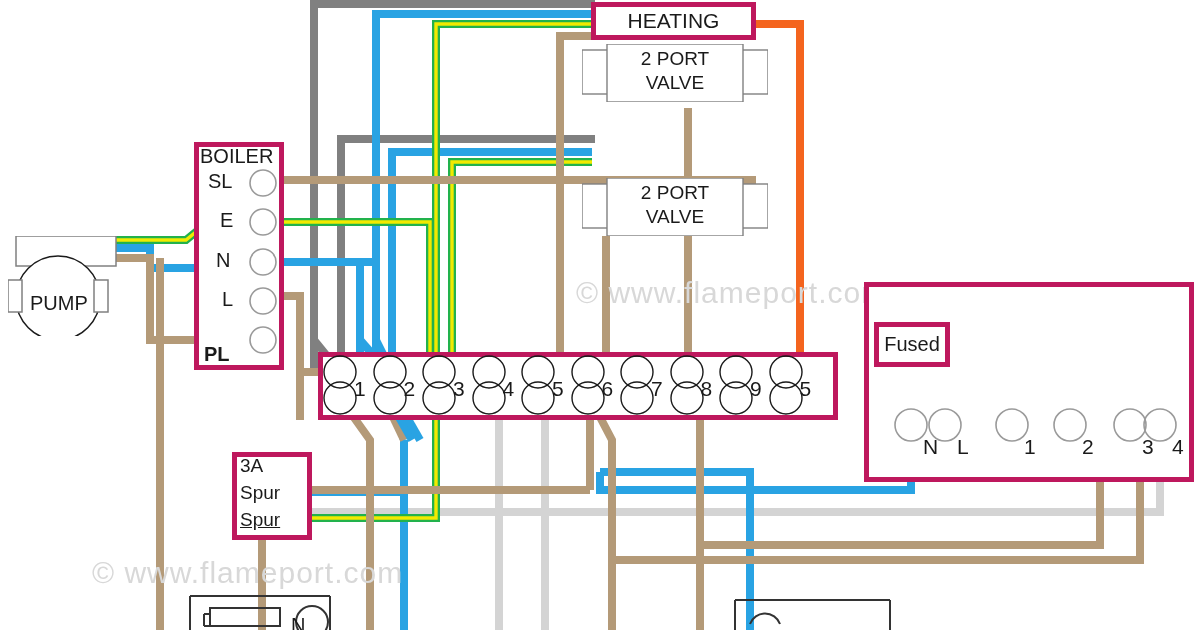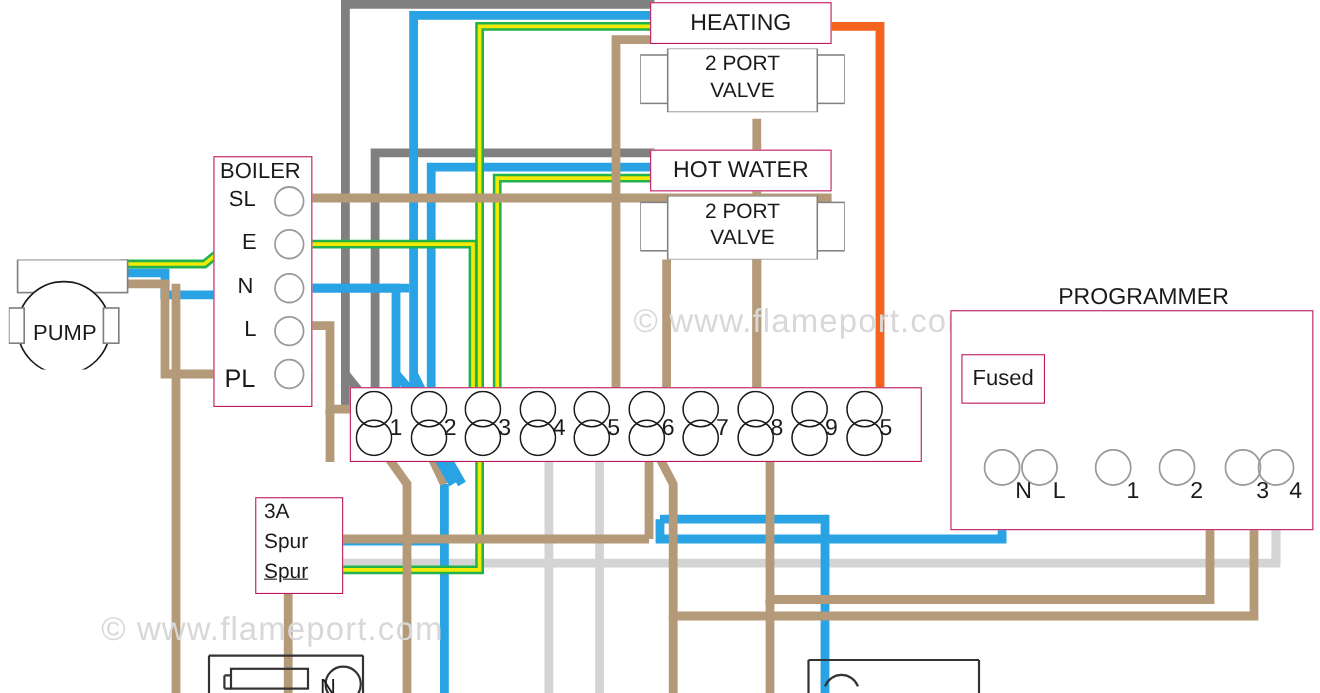--- a/index.html
+++ b/index.html
@@ -4,21 +4,21 @@
 <title>Central Heating Wiring Diagram</title>
 <style>
   html,body{margin:0;padding:0;background:#ffffff;}
   body{
     font-family:"Liberation Sans", sans-serif;
     width:1200px;height:630px;overflow:hidden;position:relative;
   }
   #stage{position:relative;width:1200px;height:630px;background:#fff;}
   #wiring{position:absolute;left:0;top:0;width:1200px;height:630px;}
   .box{
-    position:absolute;background:#ffffff;border:1px solid #be185d;
+    position:absolute;background:#ffffff;border:5px solid #be185d;
     box-sizing:border-box;
   }
   .box-label{
     position:absolute;color:#1a1a1a;white-space:nowrap;
     font-family:"Liberation Sans", sans-serif;
     text-align:center;
   }
   .ctr{display:flex;align-items:center;justify-content:center;text-align:center;}
   .wm{
     position:absolute;color:#d8d8d8;font-size:30px;letter-spacing:1px;
@@ -228,42 +228,39 @@
   </div>
 
   <div style="position:absolute;left:204px;top:288px;width:76px;height:26px;">
     <span class="box-label" style="left:18px;top:0;font-size:20px;">L</span>
     <svg style="position:absolute;left:44px;top:-2px;" width="30" height="30">
       <circle cx="15" cy="15" r="13" fill="none" stroke="#9a9a9a" stroke-width="1.6"></circle>
     </svg>
   </div>
 
   <div style="position:absolute;left:204px;top:327px;width:76px;height:26px;">
-    <span class="box-label" style="left:0px;top:4px;font-size:23px;">PL</span>
+    <span class="box-label" style="left:0px;top:16px;font-size:20px;font-weight:bold;">PL</span>
     <svg style="position:absolute;left:44px;top:-2px;" width="30" height="30">
       <circle cx="15" cy="15" r="13" fill="none" stroke="#9a9a9a" stroke-width="1.6"></circle>
     </svg>
   </div>
 
   <div class="box ctr" style="left:591px;top:2px;width:165px;height:38px;font-size:21px;color:#1a1a1a;">
     <span>HEATING</span>
   </div>
   <div style="position:absolute;left:607px;top:44px;width:136px;height:58px;">
     <svg viewBox="0 0 186 58" width="186" height="58" style="position:absolute;left:-25px;top:0;">
       <rect x="0" y="6" width="36" height="44" fill="#fff" stroke="#808080" stroke-width="1.4"></rect>
       <rect x="150" y="6" width="36" height="44" fill="#fff" stroke="#808080" stroke-width="1.4"></rect>
       <rect x="25" y="0" width="136" height="58" fill="#fff" stroke="#808080" stroke-width="1.4"></rect>
     </svg>
     <div style="position:absolute;left:0;top:4px;width:136px;text-align:center;font-size:19px;color:#1a1a1a;">2 PORT</div>
     <div style="position:absolute;left:0;top:28px;width:136px;text-align:center;font-size:19px;color:#1a1a1a;">VALVE</div>
   </div>
 
-  <div class="box ctr" style="left:591px;top:136px;width:165px;height:38px;font-size:21px;color:#1a1a1a;">
-    <span>HOT WATER</span>
-  </div>
   <div style="position:absolute;left:607px;top:178px;width:136px;height:58px;">
     <svg viewBox="0 0 186 58" width="186" height="58" style="position:absolute;left:-25px;top:0;">
       <rect x="0" y="6" width="36" height="44" fill="#fff" stroke="#808080" stroke-width="1.4"></rect>
       <rect x="150" y="6" width="36" height="44" fill="#fff" stroke="#808080" stroke-width="1.4"></rect>
       <rect x="25" y="0" width="136" height="58" fill="#fff" stroke="#808080" stroke-width="1.4"></rect>
     </svg>
     <div style="position:absolute;left:0;top:4px;width:136px;text-align:center;font-size:19px;color:#1a1a1a;">2 PORT</div>
     <div style="position:absolute;left:0;top:28px;width:136px;text-align:center;font-size:19px;color:#1a1a1a;">VALVE</div>
   </div>
 
@@ -309,21 +306,20 @@
       <div style="position: absolute; left: 719px; top: 355px; width: 34px; height: 60px;"><svg width="34" height="60">
           <circle cx="17" cy="17" r="16" fill="none" stroke="#1a1a1a" stroke-width="1.4"></circle>
           <circle cx="17" cy="43" r="16" fill="none" stroke="#1a1a1a" stroke-width="1.4"></circle>
         </svg></div>
       <div style="position: absolute; left: 768.5px; top: 355px; width: 34px; height: 60px;"><svg width="34" height="60">
           <circle cx="17" cy="17" r="16" fill="none" stroke="#1a1a1a" stroke-width="1.4"></circle>
           <circle cx="17" cy="43" r="16" fill="none" stroke="#1a1a1a" stroke-width="1.4"></circle>
         </svg></div>
     </div>
 
-  <div class="box-label" style="left:962px;top:258px;font-size:21px;">PROGRAMMER</div>
   <div class="box" style="left:864px;top:282px;width:330px;height:200px;"></div>
   <div class="box" style="left:874px;top:322px;width:76px;height:45px;"></div>
   <div class="box-label ctr" style="left:874px;top:322px;width:76px;height:45px;font-size:20px;">Fused</div>
   <div id="prog-terminals">
       <div style="position: absolute; left: 894px; top: 408px; width: 34px; height: 34px;"><svg width="34" height="34">
           <circle cx="17" cy="17" r="16" fill="none" stroke="#9a9a9a" stroke-width="1.6"></circle>
         </svg></div>
       <div style="position: absolute; left: 928px; top: 408px; width: 34px; height: 34px;"><svg width="34" height="34">
           <circle cx="17" cy="17" r="16" fill="none" stroke="#9a9a9a" stroke-width="1.6"></circle>
         </svg></div>

